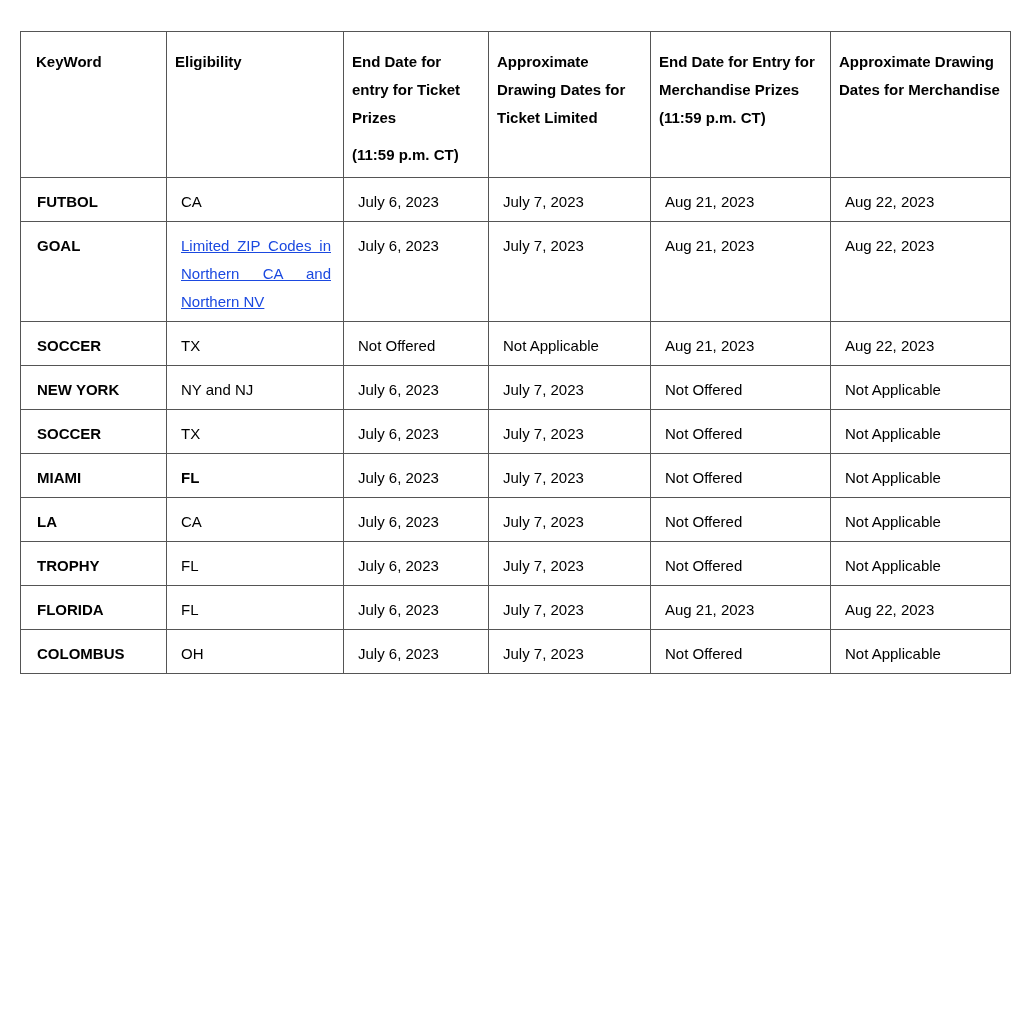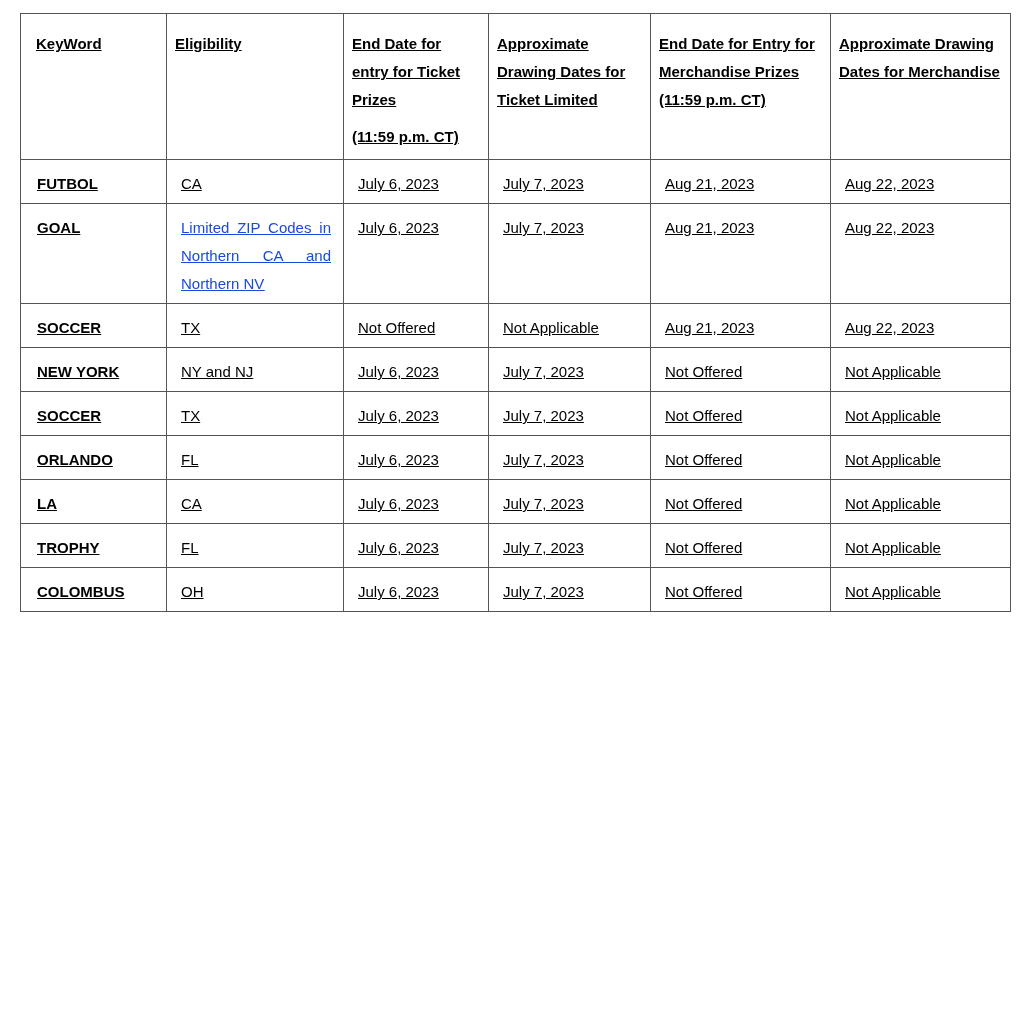--- a/index.html
+++ b/index.html
@@ -7,22 +7,21 @@
     padding: 0;
     background: #ffffff;
     font-family: "Liberation Sans", sans-serif;
     color: #000000;
   }
   .page {
     width: 1024px;
     height: 1013px;
     background: #ffffff;
     box-sizing: border-box;
-    padding: 13px 14px 0 20px;
-    text-decoration: underline;
+    padding: 31px 14px 0 20px;
   }
   table.keyword-table {
     border-collapse: collapse;
     table-layout: fixed;
     width: 990px;
     background: #ffffff;
   }
   table.keyword-table col.c1 { width: 146px; }
   table.keyword-table col.c2 { width: 177px; }
   table.keyword-table col.c3 { width: 145px; }
@@ -121,22 +120,22 @@
       </tr>
       <tr>
         <td class="kw">SOCCER</td>
         <td>TX</td>
         <td>July 6, 2023</td>
         <td>July 7, 2023</td>
         <td>Not Offered</td>
         <td>Not Applicable</td>
       </tr>
       <tr>
-        <td class="kw">ORLANDO</td>
-        <td>FL</td>
+        <td class="kw">MIAMI</td>
+        <td class="bold">FL</td>
         <td>July 6, 2023</td>
         <td>July 7, 2023</td>
         <td>Not Offered</td>
         <td>Not Applicable</td>
       </tr>
       <tr>
         <td class="kw">LA</td>
         <td>CA</td>
         <td>July 6, 2023</td>
         <td>July 7, 2023</td>
@@ -145,20 +144,28 @@
       </tr>
       <tr>
         <td class="kw">TROPHY</td>
         <td>FL</td>
         <td>July 6, 2023</td>
         <td>July 7, 2023</td>
         <td>Not Offered</td>
         <td>Not Applicable</td>
       </tr>
       <tr>
+        <td class="kw">FLORIDA</td>
+        <td>FL</td>
+        <td>July 6, 2023</td>
+        <td>July 7, 2023</td>
+        <td>Aug 21, 2023</td>
+        <td>Aug 22, 2023</td>
+      </tr>
+      <tr>
         <td class="kw">COLOMBUS</td>
         <td>OH</td>
         <td>July 6, 2023</td>
         <td>July 7, 2023</td>
         <td>Not Offered</td>
         <td>Not Applicable</td>
       </tr>
     </tbody>
   </table>
 </div>

